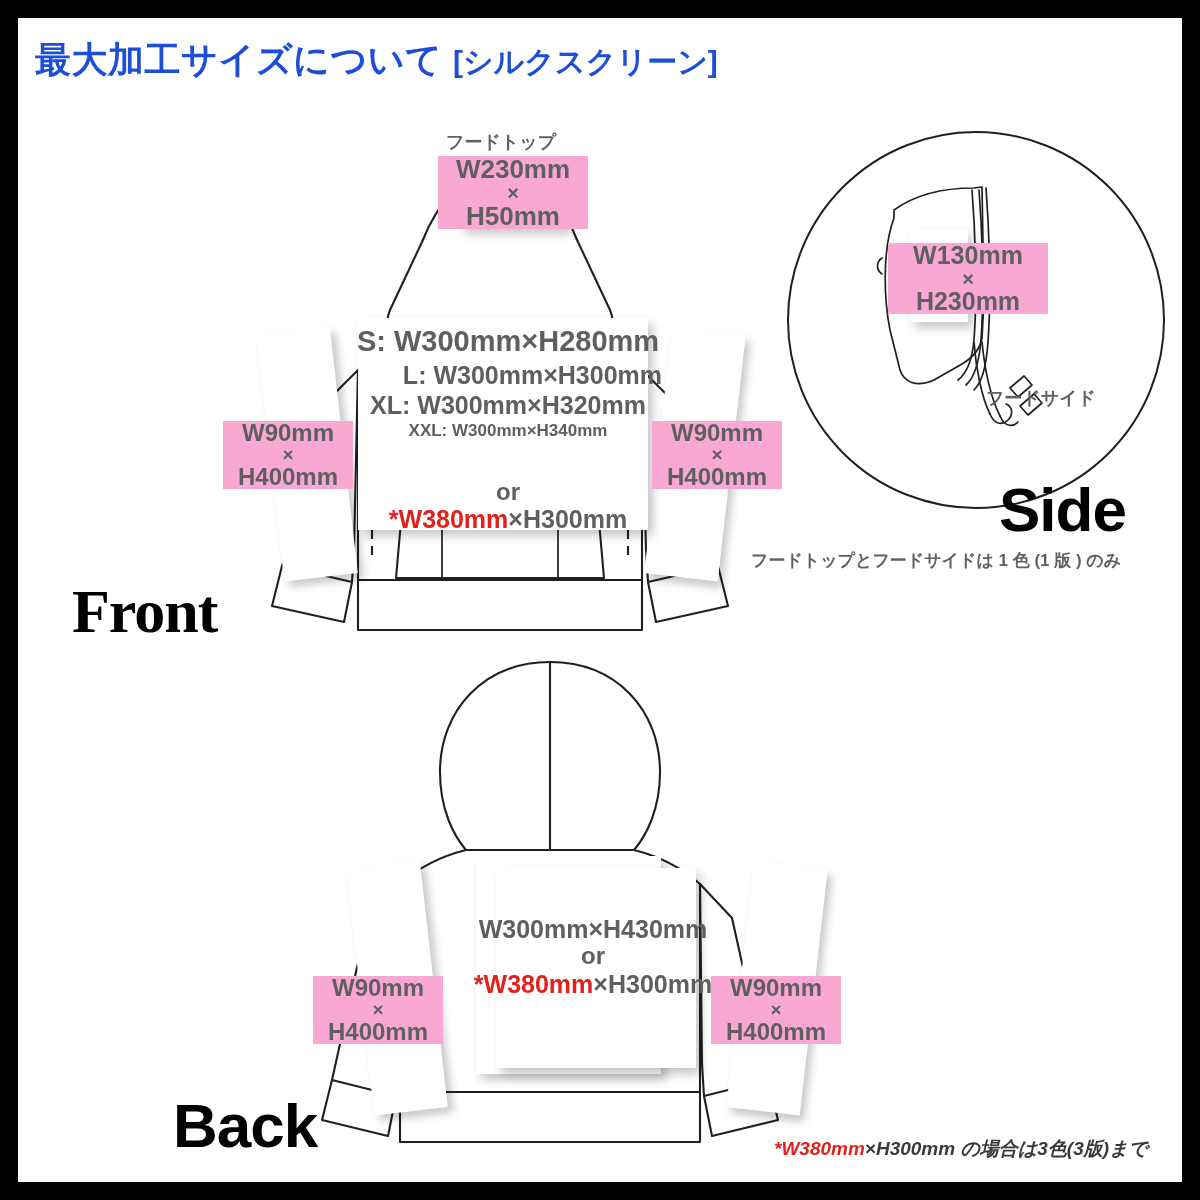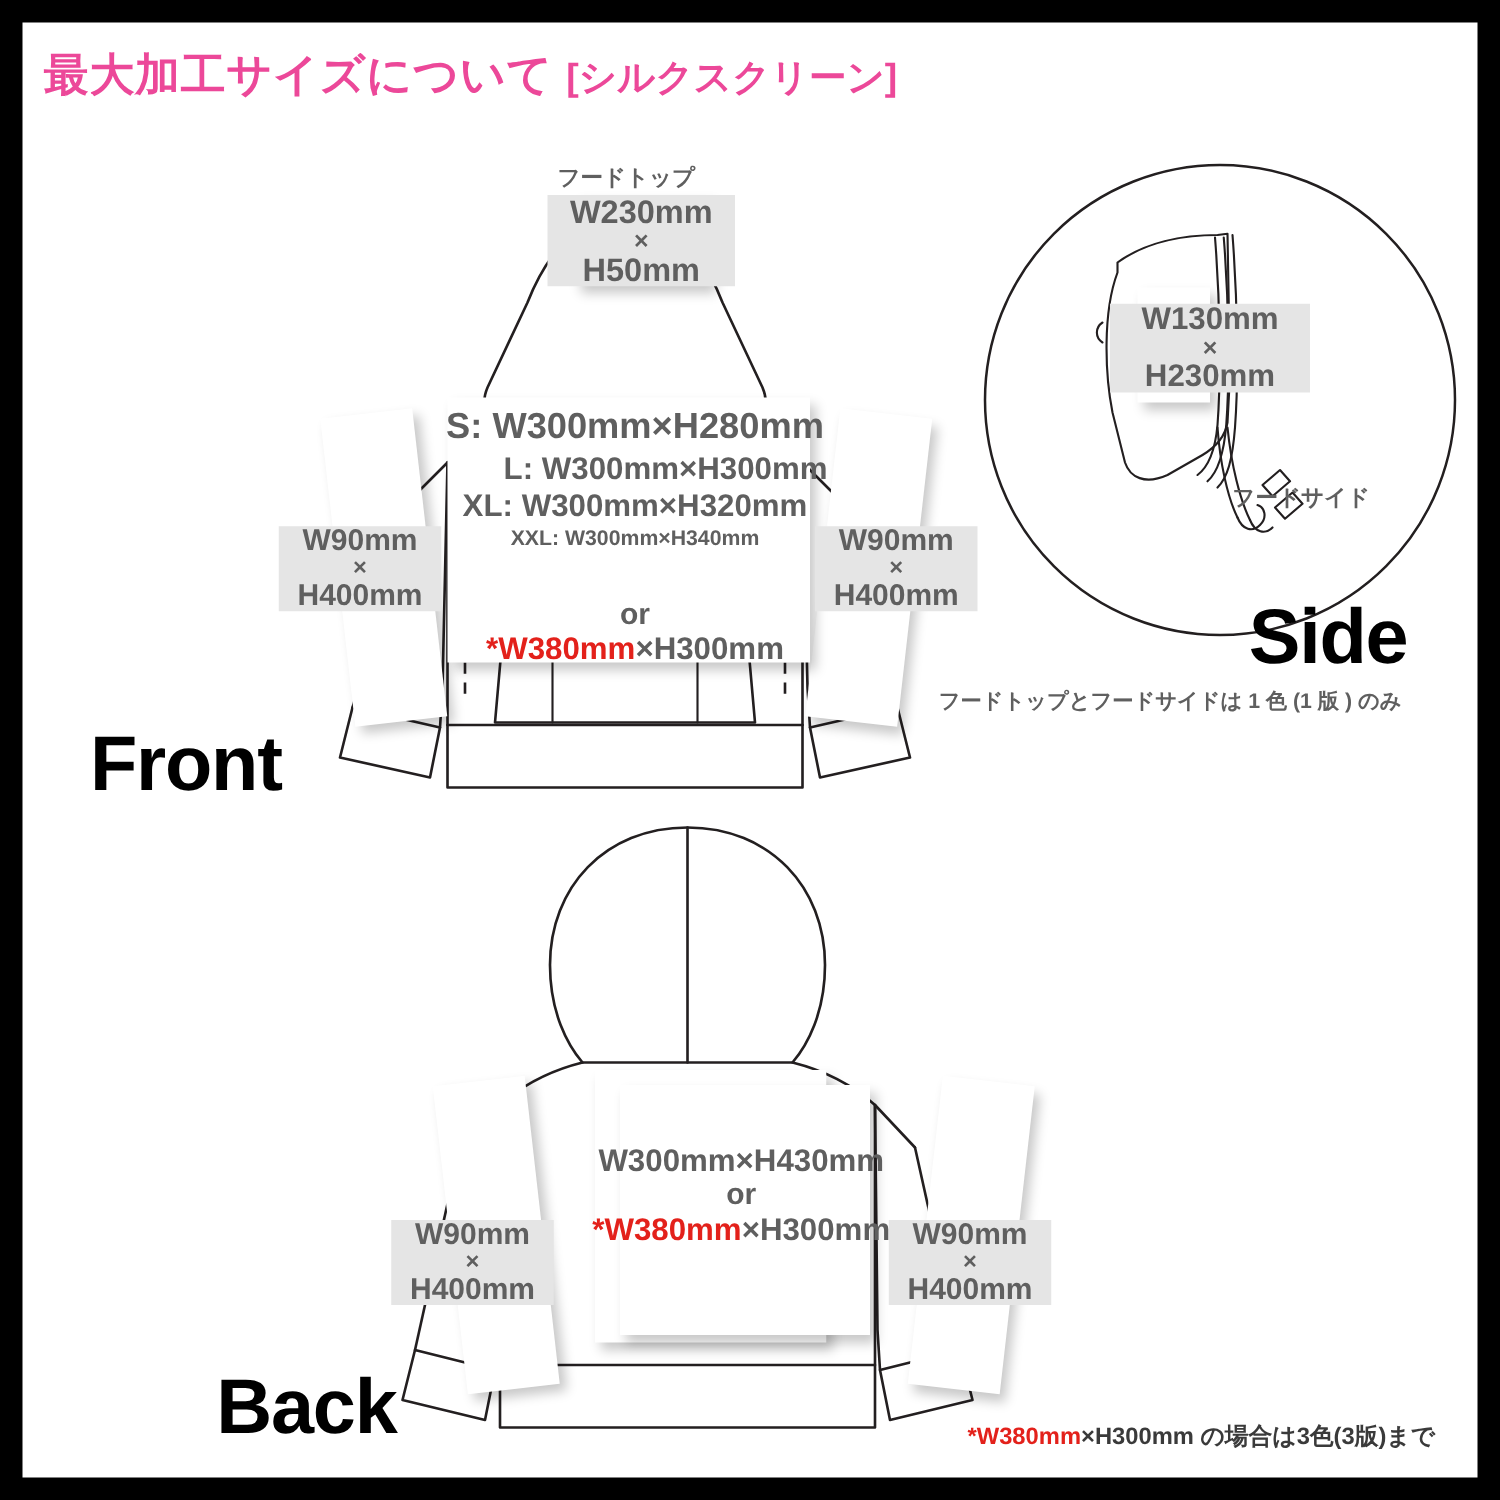--- a/index.html
+++ b/index.html
@@ -16,21 +16,21 @@
     background: #ffffff;
     overflow: hidden;
   }
 
   
   #title {
     position: absolute;
     left: 17px; top: 18px;
     font-size: 36px;
     font-weight: 700;
-    color: #ec4899;
+    color: #1d4ed8;
     letter-spacing: 0.5px;
     white-space: nowrap;
   }
   #title .bracket {
     font-size: 30px;
     letter-spacing: 0px;
   }
 
   
   .abs { position: absolute; }
@@ -43,21 +43,21 @@
   }
 
   
   .chip {
     position: absolute;
     color: #5f5f5f;
     font-weight: 700;
     line-height: 1.02;
     text-align: center;
     white-space: nowrap;
-    background: #e5e5e5;
+    background: #f9a8d4;
   }
 
   .red { color: #e3211b; }
   .gry { color: #5f5f5f; }
 
   .jp {
     position: absolute;
     color: #5f5f5f;
     font-weight: 700;
     white-space: nowrap;
@@ -161,21 +161,21 @@
     <div style="font-size:19px;">×</div>
     <div>H400mm</div>
   </div>
 
   <div class="chip" style="left:634px; top:403px; width:130px; font-size:24px;">
     <div>W90mm</div>
     <div style="font-size:19px;">×</div>
     <div>H400mm</div>
   </div>
 
-  <div class="bigword" style="left:54px; top:558px; font-size:62px;">Front</div>
+  <div class="bigword" style="left:54px; top:558px; font-size:62px;font-family:Liberation Serif, serif;">Front</div>
 
   <svg class="abs" style="left:768px; top:112px; width:380px; height:400px;" viewBox="0 0 380 400">
     <circle class="circ" cx="190" cy="190" r="188"></circle>
 
     <path class="ln-thin" d="M108 80 C 130 64 160 58 188 58 L 196 57 L 198 170 L 196 208
                              C 194 220 186 228 176 234 L 148 250 C 130 258 118 252 114 240
                              L 104 200 C 98 170 96 120 108 88 Z"></path>
     <path class="ln-thin" d="M96 128 C 90 132 90 140 96 144"></path>
 
     <path class="ln-thin" d="M186 60 C 190 110 191 170 188 210 C 186 232 180 244 172 250"></path>
@@ -253,17 +253,17 @@
   </div>
 
   <div class="chip" style="left:693px; top:958px; width:130px; font-size:24px;">
     <div>W90mm</div>
     <div style="font-size:19px;">×</div>
     <div>H400mm</div>
   </div>
 
   <div class="bigword" style="left:155px; top:1072px; font-size:62px;">Back</div>
 
-  <div class="abs" style="left:756px; top:1118px; font-size:19px; font-weight:700; white-space:nowrap;">
+  <div class="abs" style="left:756px; top:1118px; font-size:19px; font-weight:700; white-space:nowrap;font-style:italic;">
     <span class="red">*W380mm</span><span style="color:#3a3a3a;">×H300mm の場合は3色(3版)まで</span>
   </div>
 
 </div>
 
 </body></html>

